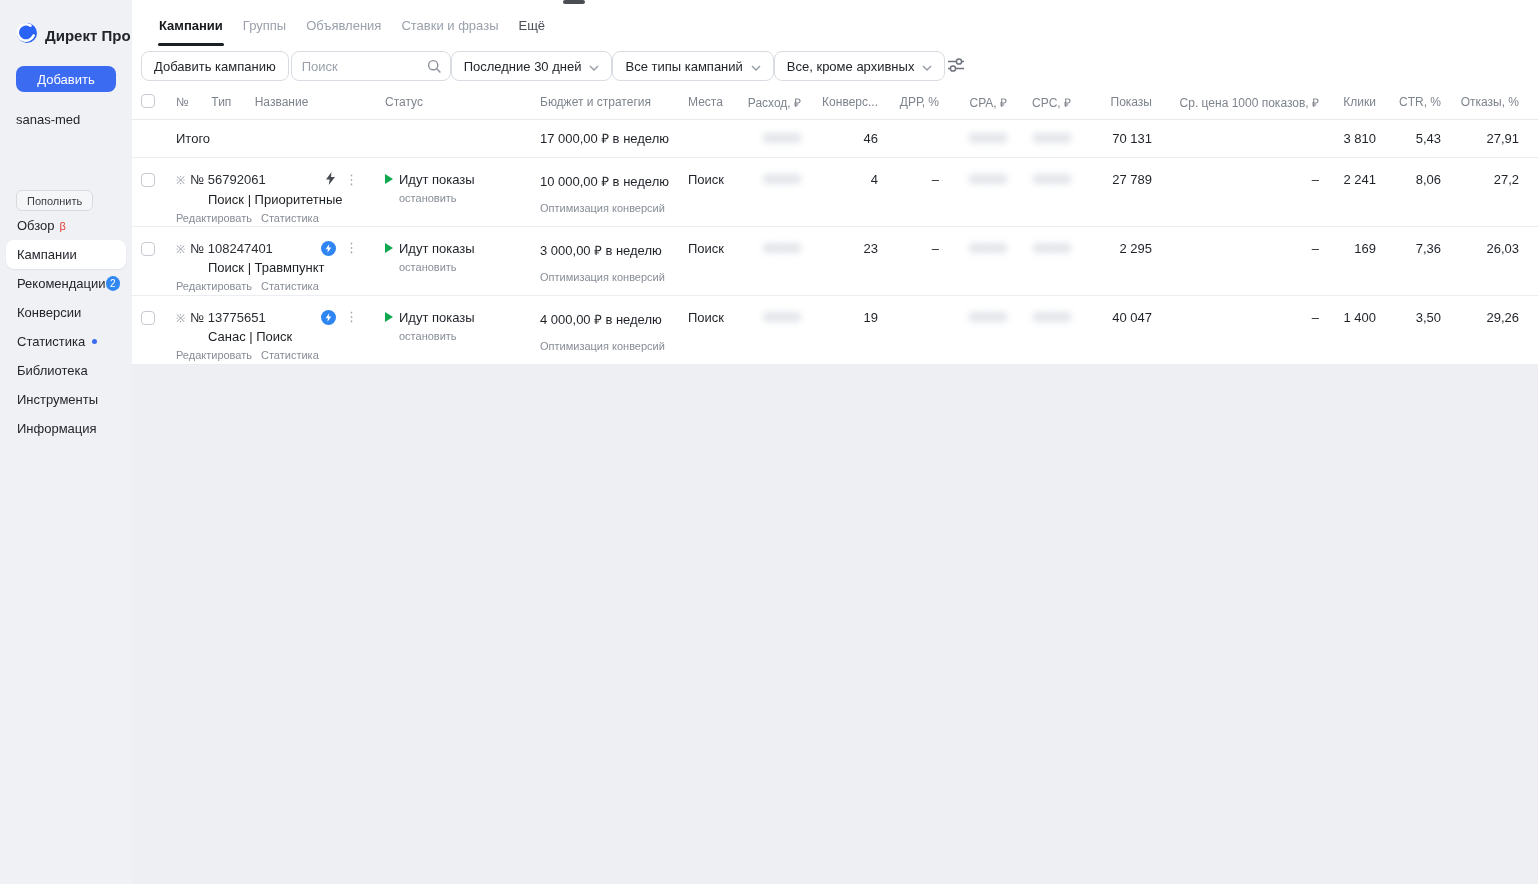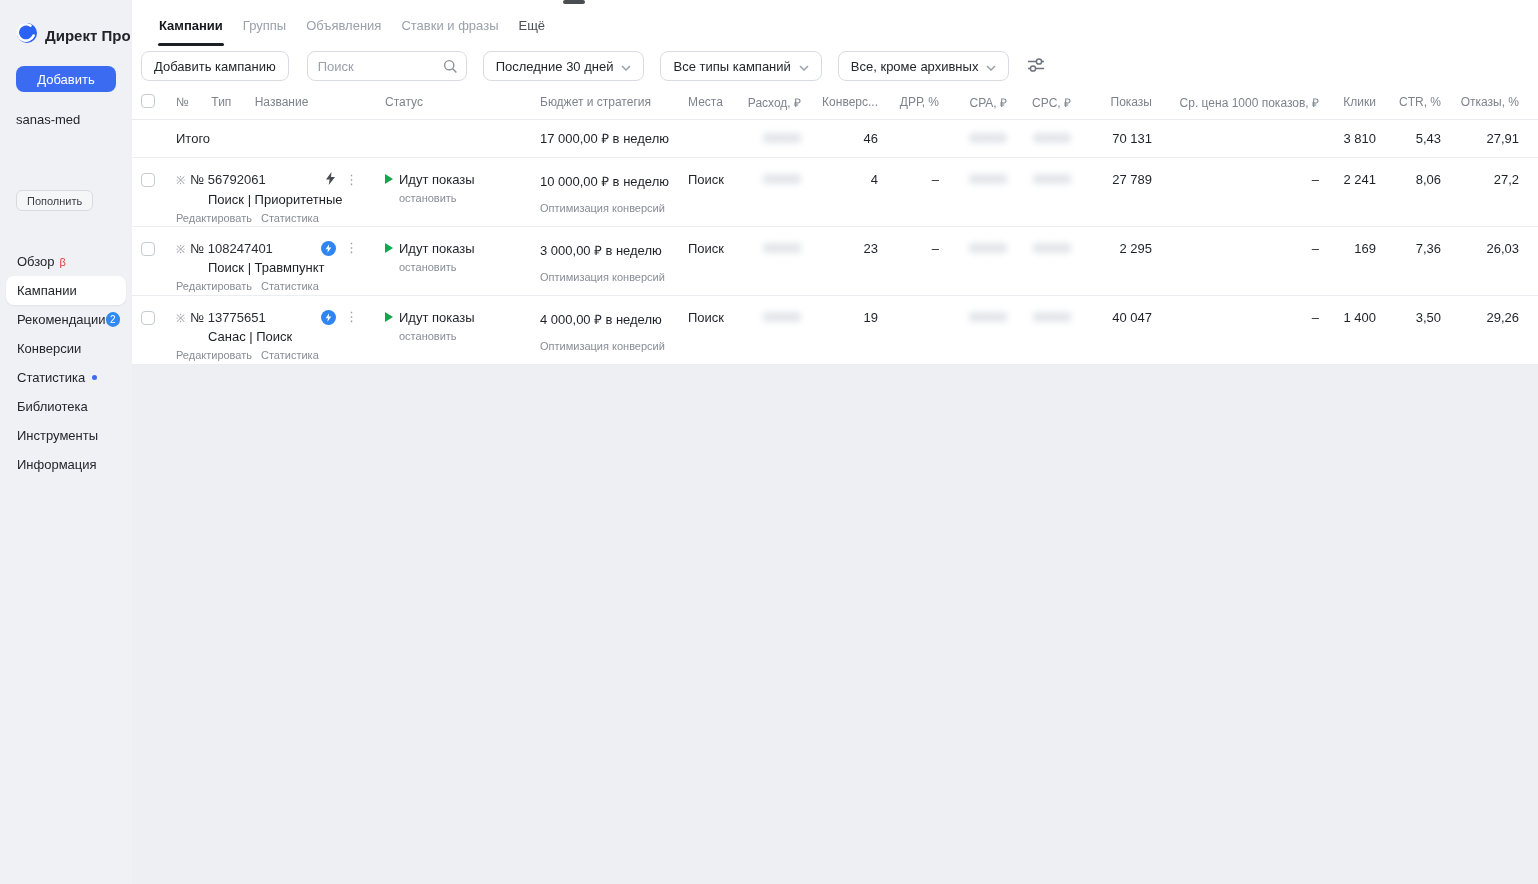--- a/index.html
+++ b/index.html
@@ -8,43 +8,43 @@
 
   
   .hscroll-thumb { position:absolute; top:0; left:563px; width:22px; height:4px; background:#4a4d52; border-radius:2px; z-index:50; }
 
   
   .sidebar { width:132px; flex-shrink:0; background:#eff1f5; position:relative; }
   .logo-row { display:flex; align-items:center; gap:7px; padding:22px 0 0 16px; }
   .logo-text { font-size:15px; font-weight:700; color:#21242a; white-space:nowrap; }
   .btn-add { display:block; margin:18px 16px 0; width:100px; height:26px; background:#3b6bf0; color:#fff; border:none; border-radius:8px; font-size:13px; font-family:inherit; cursor:pointer; }
   .account { margin:20px 16px 0; font-size:13px; color:#23262b; }
-  .btn-topup { margin:63px 0 10px 16px; height:21px; padding:0 10px; font-size:11px; font-family:inherit; color:#3a3f46; background:#f5f6f8; border:1px solid #d7dbe0; border-radius:6px; cursor:pointer; }
-  .menu { list-style:none; margin-top:26px; }
+  .btn-topup { margin:63px 0 0 16px; height:21px; padding:0 10px; font-size:11px; font-family:inherit; color:#3a3f46; background:#f5f6f8; border:1px solid #d7dbe0; border-radius:6px; cursor:pointer; }
+  .menu { list-style:none; }
   .menu-item { min-height:29px; display:flex; align-items:center; padding:0 12px 0 17px; font-size:13px; color:#23262b; cursor:pointer; }
   .menu-item.active { background:#fff; border-radius:8px; margin:0 6px; padding-left:11px; box-shadow:0 1px 2px rgba(20,30,50,.07); }
   .beta { color:#e0392e; font-size:11px; margin-left:5px; }
   .badge { margin-left:auto; width:15px; height:15px; border-radius:50%; background:#3188f0; color:#fff; font-size:10px; display:flex; align-items:center; justify-content:center; }
   .blue-dot { width:5px; height:5px; border-radius:50%; background:#3b6bf0; margin-left:7px; }
   .menu-item.wrap { align-items:flex-start; padding-top:7px; padding-bottom:6px; }
   .menu-item.wrap span { width:78px; line-height:16px; }
 
   
   .main { flex:1; min-width:0; display:flex; flex-direction:column; background:#edeff3; }
   .panel { background:#fff; }
 
   
   .topbar { height:46px; display:flex; align-items:flex-end; padding-left:26px; background:#fff; }
   .tab { margin-right:18px; padding:0 1px 13px; font-size:13px; color:#9aa1ab; position:relative; cursor:pointer; white-space:nowrap; }
   .tab.active { color:#15181c; font-weight:700; }
   .tab.active::after { content:""; position:absolute; left:0; right:0; bottom:0; height:3px; background:#1b1f24; border-radius:2px; }
   .tab.more { color:#4b5058; }
 
   
-  .toolbar { height:40px; display:flex; align-items:center; padding-left:9px; gap:16px; background:#fff; }
+  .toolbar { height:40px; display:flex; align-items:center; padding-left:9px; background:#fff; }
   .btn-outline { height:30px; padding:0 12px; border:1px solid #d8dce2; border-radius:8px; background:#fff; font-size:13px; font-family:inherit; color:#23262b; display:flex; align-items:center; gap:8px; cursor:pointer; white-space:nowrap; }
   .search-box { width:160px; height:30px; border:1px solid #d8dce2; border-radius:8px; position:relative; background:#fff; }
   .search-box input { border:none; outline:none; width:100%; height:100%; padding:0 28px 0 10px; font-size:13px; font-family:inherit; color:#23262b; background:transparent; border-radius:8px; }
   .search-box input::placeholder { color:#9aa1ab; }
   .search-ico { position:absolute; right:8px; top:7px; }
   .icon-btn { width:30px; height:30px; border:none; background:transparent; display:flex; align-items:center; justify-content:center; cursor:pointer; }
   .chev { margin-top:1px; }
 
   
   table { border-collapse:collapse; table-layout:fixed; width:1406px; background:#fff; }

